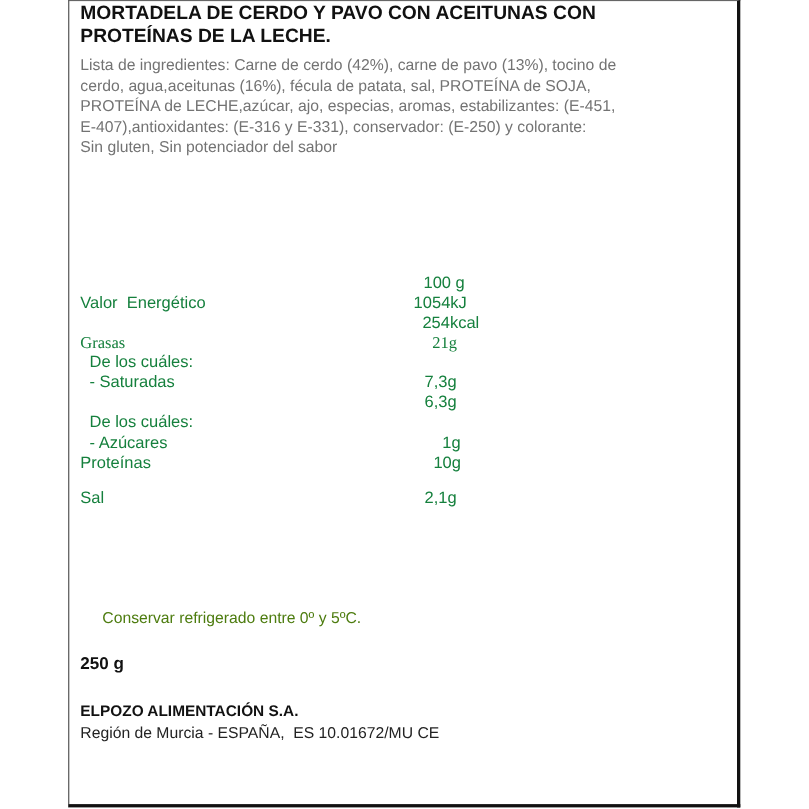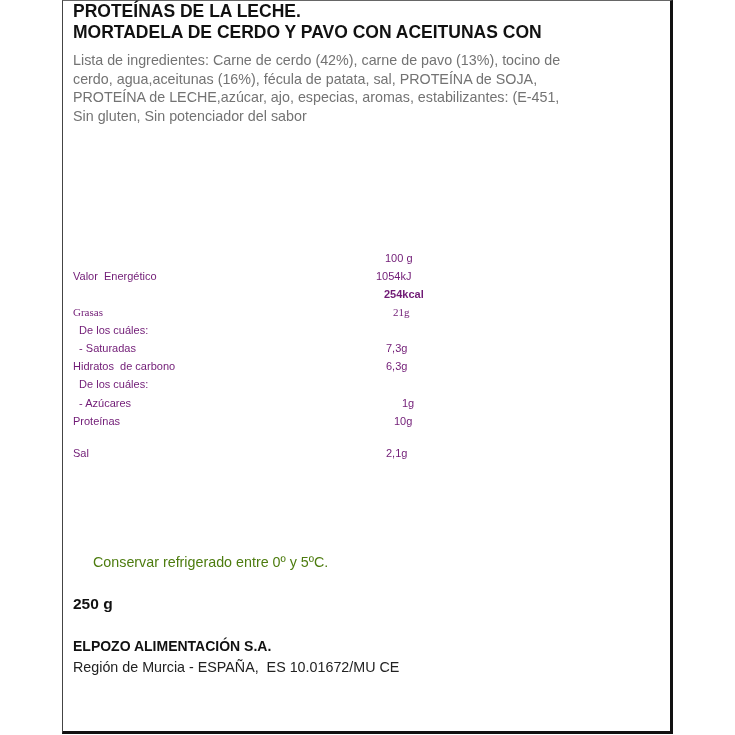--- a/index.html
+++ b/index.html
@@ -41,23 +41,23 @@
       top: 51px;
       font-size: 14.3px;
       line-height: 18.5px;
       color: #737373;
     }
     .nutri-row {
       position: absolute;
       left: 73px;
       width: 360px;
       height: 18px;
-      font-size: 11px;
+      font-size: 15px;
       line-height: 18px;
-      color: #701a75;
+      color: #15803d;
     }
     .nutri-label { position: absolute; left: 0; top: 0; white-space: nowrap; }
     .nutri-value { position: absolute; top: 0; white-space: nowrap; }
     .storage {
       left: 73px;
       top: 553px;
       font-size: 14.3px;
       line-height: 18px;
       color: #4d7c0f;
       margin-left: 20px;
@@ -85,56 +85,56 @@
       line-height: 19px;
       color: #222;
     }
   </style>
 </head>
 <body>
 
 <div class="label-frame"></div>
 
 <div class="abs title">
+  <div>MORTADELA DE CERDO Y PAVO CON ACEITUNAS CON</div>
   <div>PROTEÍNAS DE LA LECHE.</div>
-  <div>MORTADELA DE CERDO Y PAVO CON ACEITUNAS CON</div>
 </div>
 
 <div class="abs ingredients">
   <div>Lista de ingredientes: Carne de cerdo (42%), carne de pavo (13%), tocino de</div>
   <div>cerdo, agua,aceitunas (16%), fécula de patata, sal, PROTEÍNA de SOJA,</div>
   <div>PROTEÍNA de LECHE,azúcar, ajo, especias, aromas, estabilizantes: (E-451,</div>
+  <div>E-407),antioxidantes: (E-316 y E-331), conservador: (E-250) y colorante:</div>
   <div>Sin gluten, Sin potenciador del sabor</div>
 </div>
 
 <div>
   <div class="nutri-row" style="top:249px;">
     <span class="nutri-value" style="left:312px;">100 g</span>
   </div>
   <div class="nutri-row" style="top:267px;">
     <span class="nutri-label" style="white-space:pre;">Valor  Energético</span>
     <span class="nutri-value" style="left:303px;text-align:right;">1054kJ</span>
   </div>
   <div class="nutri-row" style="top:285px;">
     <span class="nutri-label"></span>
-    <span class="nutri-value" style="left:311px;font-weight:bold;">254kcal</span>
+    <span class="nutri-value" style="left:311px;">254kcal</span>
   </div>
   <div class="nutri-row" style="top:303px;font-family:Liberation Serif, serif;">
     <span class="nutri-label">Grasas</span>
     <span class="nutri-value" style="left:320px;">21g</span>
   </div>
   <div class="nutri-row" style="top:321px;">
     <span class="nutri-label" style="white-space:pre;">  De los cuáles:</span>
   </div>
   <div class="nutri-row" style="top:339px;">
     <span class="nutri-label" style="white-space:pre;">  - Saturadas</span>
     <span class="nutri-value" style="left:313px;">7,3g</span>
   </div>
   <div class="nutri-row" style="top:357px;">
-    <span class="nutri-label" style="white-space:pre;">Hidratos  de carbono</span>
     <span class="nutri-value" style="left:313px;">6,3g</span>
   </div>
   <div class="nutri-row" style="top:375px;">
     <span class="nutri-label" style="white-space:pre;">  De los cuáles:</span>
   </div>
   <div class="nutri-row" style="top:394px;">
     <span class="nutri-label" style="white-space:pre;">  - Azúcares</span>
     <span class="nutri-value" style="left:329px;">1g</span>
   </div>
   <div class="nutri-row" style="top:412px;">

